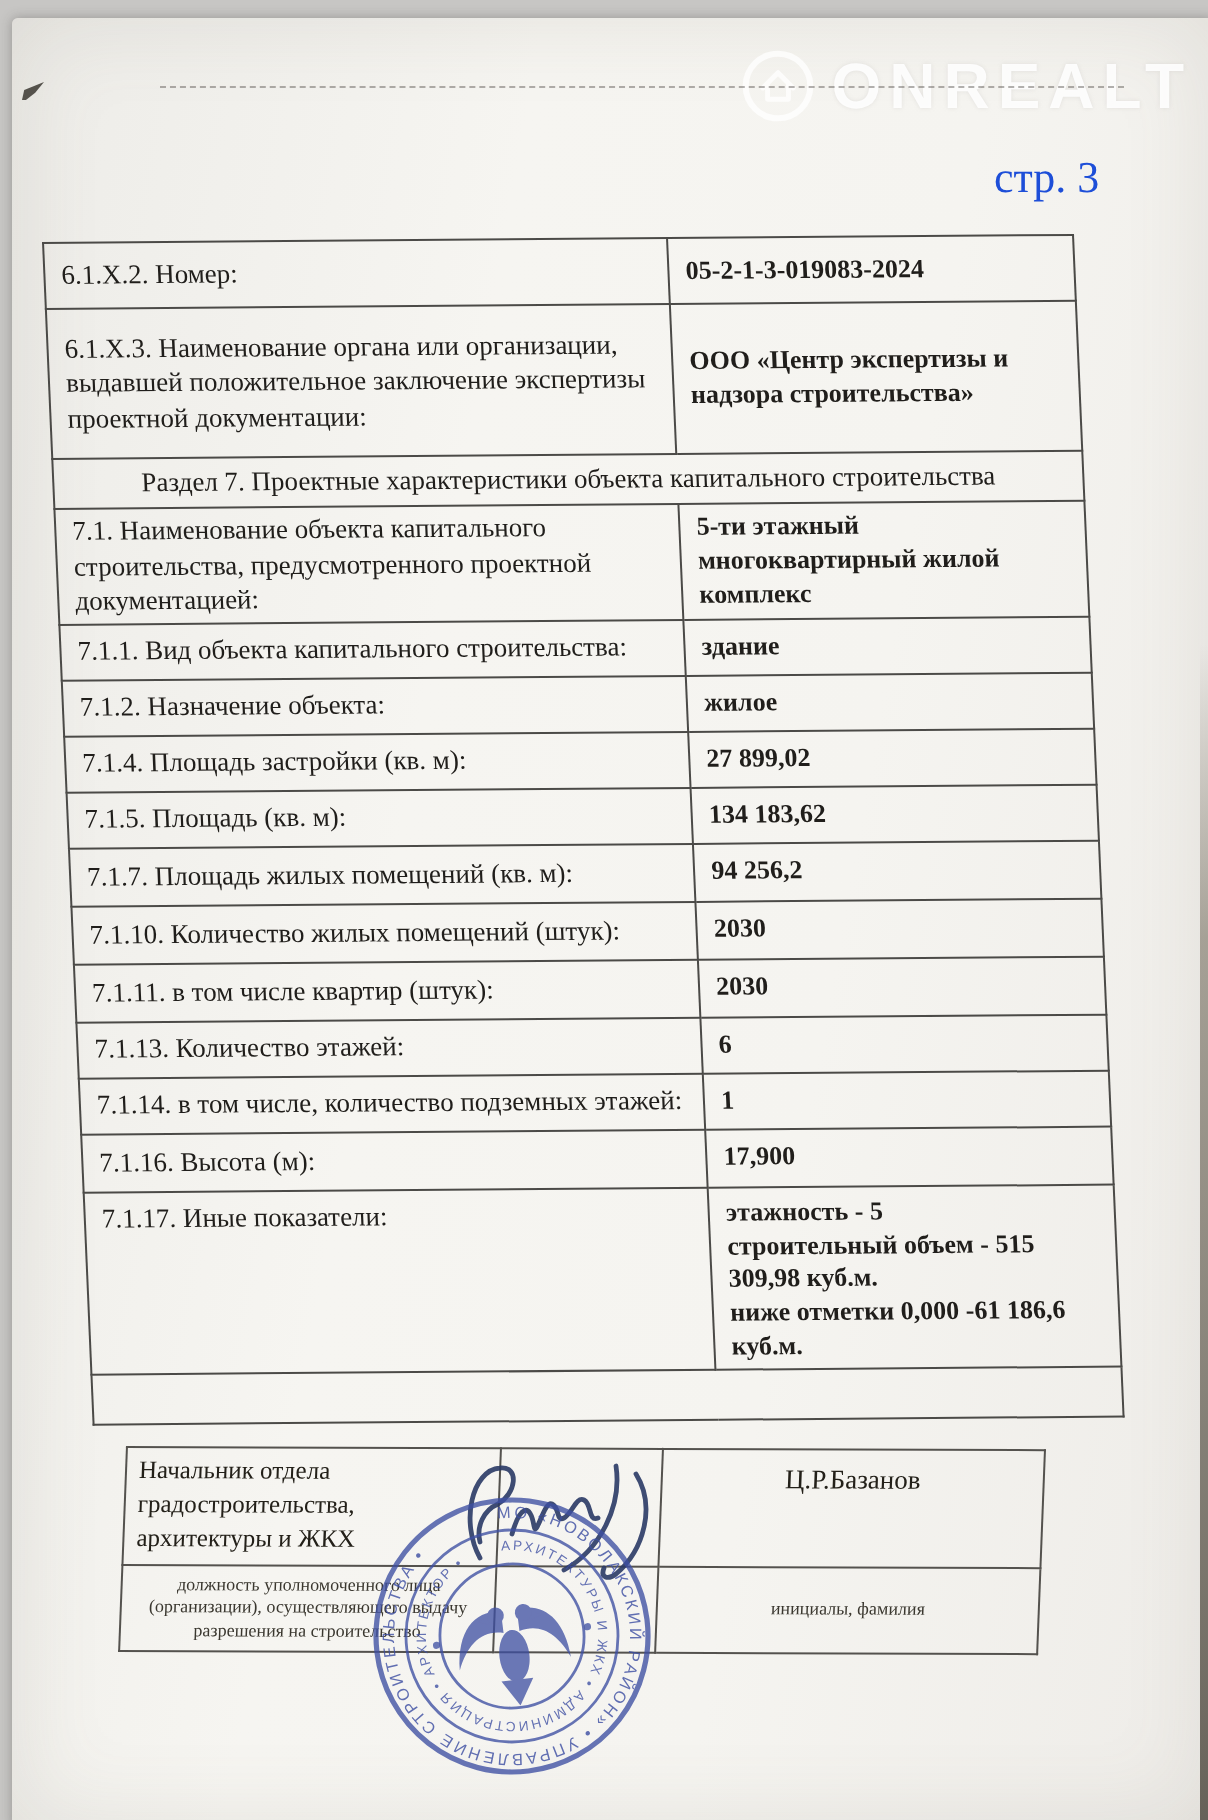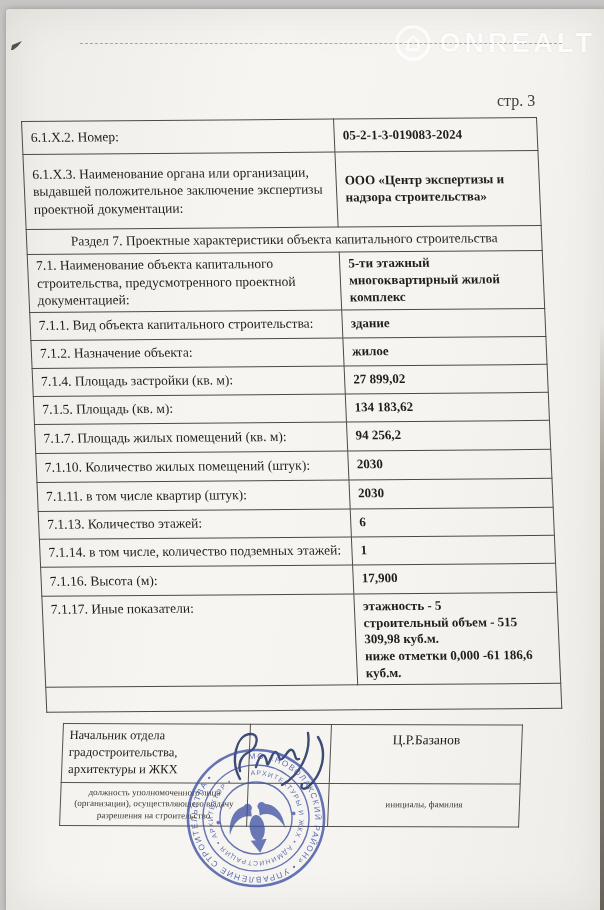--- a/index.html
+++ b/index.html
@@ -15,25 +15,25 @@
     box-shadow:inset 0 0 46px rgba(110,105,95,.14), 0 0 6px rgba(60,58,55,.35);
     border-radius:3px 3px 0 0;
   }
   
   .watermark{
     position:absolute;top:24px;right:8px;display:flex;align-items:center;gap:8px;
     color:rgba(255,255,255,.88);
   }
   .wm-icon{width:38px;height:38px;opacity:.85;}
   .wm-text{
-    font-family:"Liberation Sans", sans-serif;font-weight:bold;font-size:27px;
+    font-family:"Liberation Sans", sans-serif;font-weight:bold;font-size:32px;
     letter-spacing:4px;text-shadow:0 0 2px rgba(200,198,194,.4);
   }
   
-  .page-num{position:absolute;left:497px;top:76px;font-size:16px;color:#404040;margin-top:16px;}
+  .page-num{position:absolute;left:497px;top:76px;font-size:22px;color:#1d4ed8;}
   
   .fold-line{position:absolute;left:80px;top:43px;width:482px;height:0;
     border-top:1px dashed rgba(75,70,64,.42);}
   .corner-mark{position:absolute;left:11px;top:41px;width:11px;height:9px;
     background:#55524c;clip-path:polygon(0 100%,10% 45%,100% 0,60% 60%,18% 100%);}
   .edge-strip{position:absolute;right:0;top:322px;width:4px;height:588px;
     background:linear-gradient(to bottom,rgba(100,92,75,0),rgba(100,92,75,.5) 25%,rgba(70,64,52,.68) 80%,rgba(60,55,45,.75));}
   
   table.doc{
     position:absolute;left:21px;top:121px;width:516px;border-collapse:collapse;

